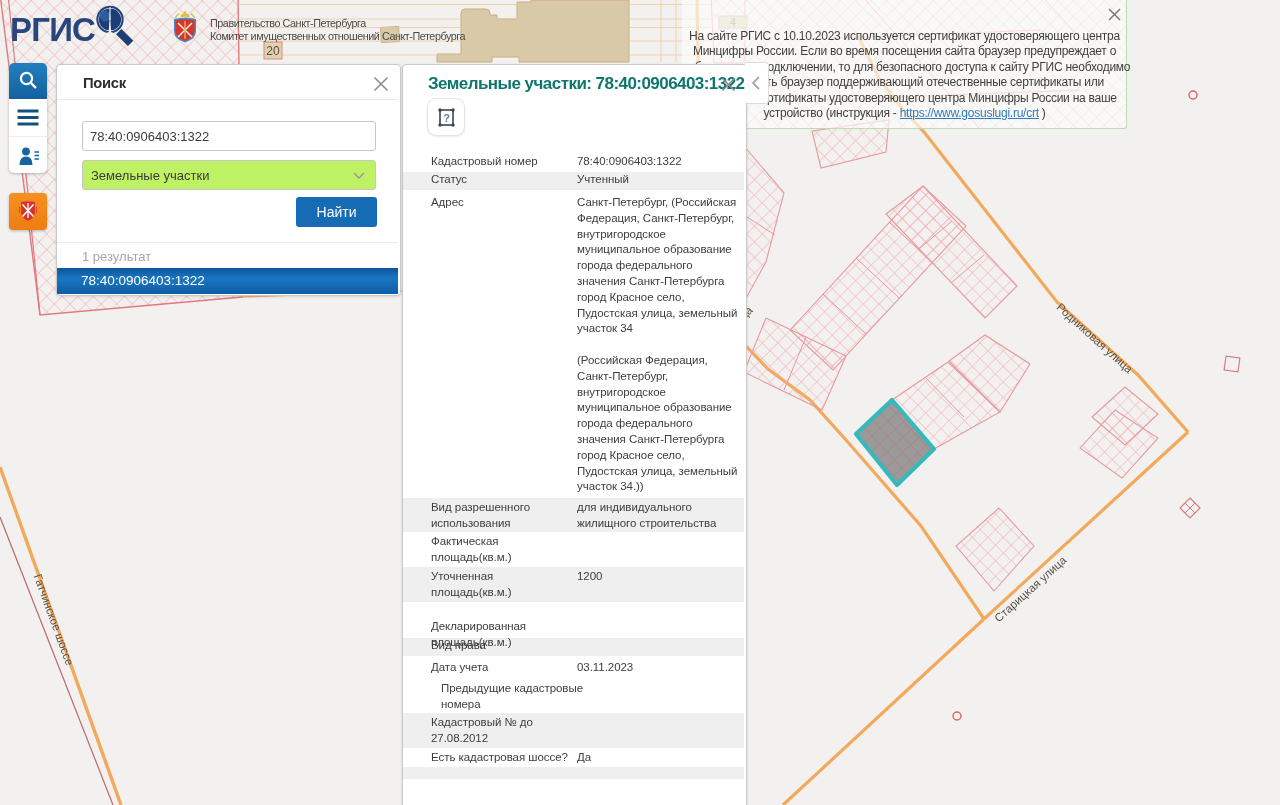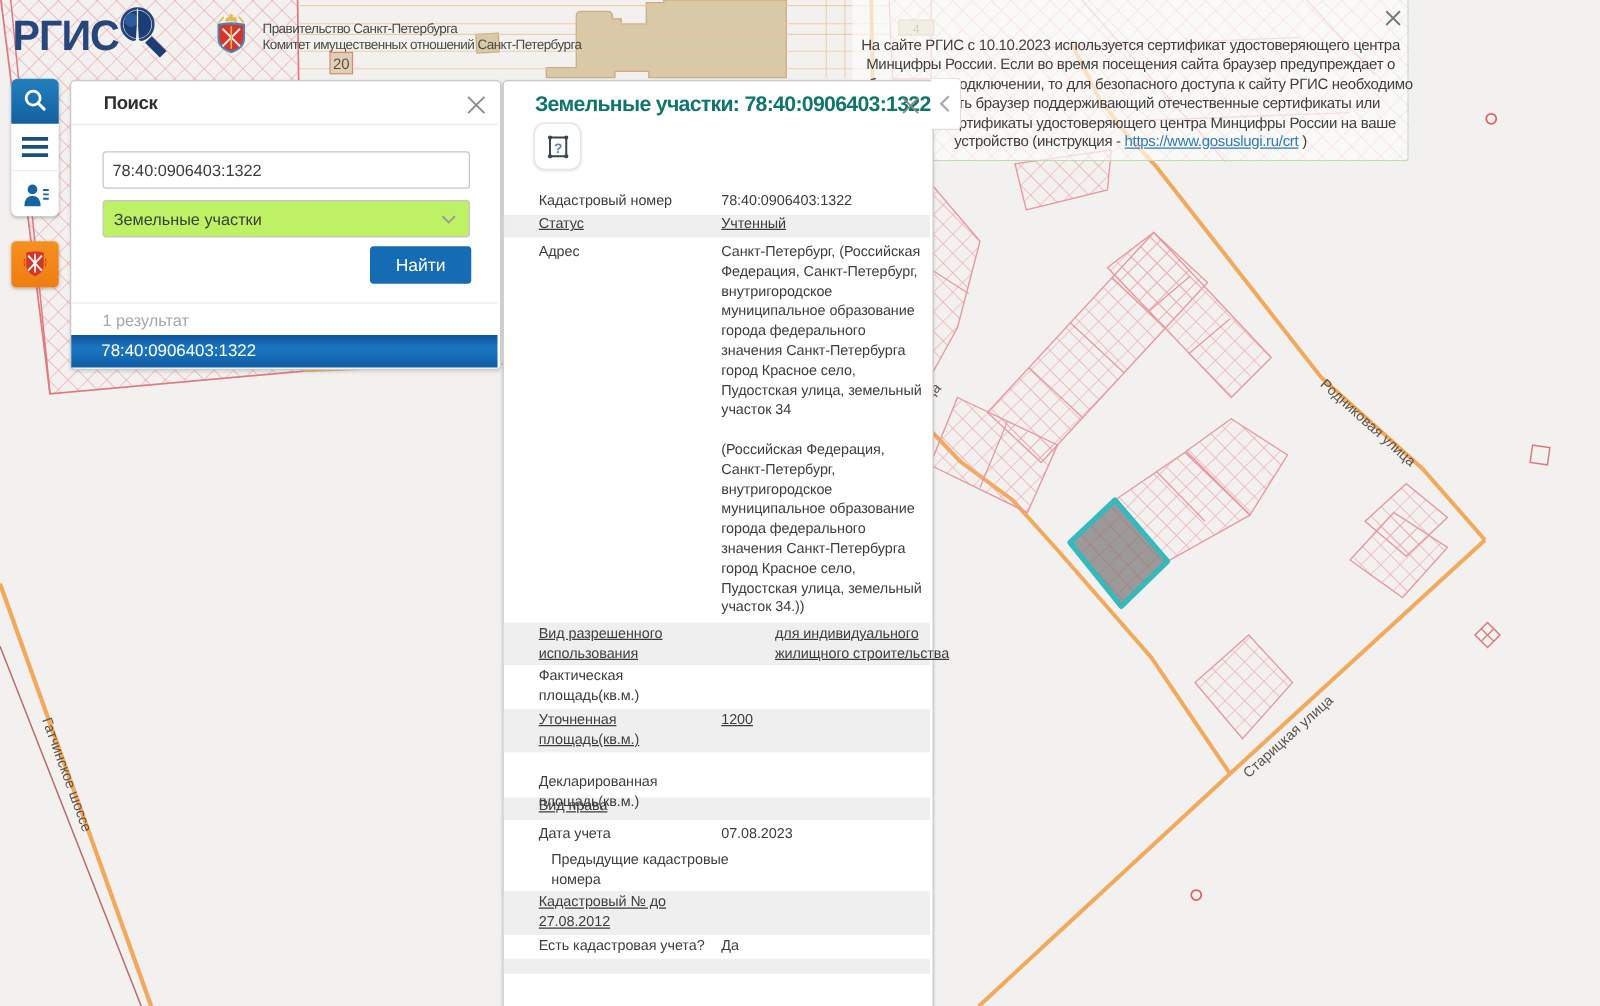--- a/index.html
+++ b/index.html
@@ -2,21 +2,21 @@
 <html><head><meta charset="utf-8">
 <style>
 html,body{margin:0;padding:0;}
 body{font-family:"Liberation Sans",sans-serif;}
 #app{position:relative;width:1280px;height:805px;overflow:hidden;background:#f2f1ef;}
 .abs{position:absolute;}
 .panel{position:absolute;background:#fff;border:1px solid #c9c9c9;border-radius:4px;box-shadow:0 1px 3px rgba(0,0,0,.12);}
 .row{display:flex;padding-left:28px;padding-right:4px;box-sizing:border-box;}
 .row .lb{width:146px;flex:0 0 146px;white-space:nowrap;}
 .row .vl{flex:1;white-space:nowrap;}
-.grey{background:#f0efef;text-decoration:underline;}
+.grey{background:#f0efef;}
 .dtxt{font-size:11.5px;line-height:15.8px;color:#3d3d3d;letter-spacing:-0.05px;}
 </style></head>
 <body>
 <div id="app">
 
 <svg class="abs" style="left:0;top:0;" width="1280" height="805" xmlns="http://www.w3.org/2000/svg">
 <defs>
 <pattern id="ht" width="11" height="11" patternUnits="userSpaceOnUse" patternTransform="rotate(45)">
 <path d="M0,0H11M0,0V11" stroke="#efa9ae" stroke-width="1" fill="none"></path>
 </pattern>
@@ -172,21 +172,21 @@
           <div class="vl">78:40:0906403:1322</div>
         </div>
 <div class="row grey" style="height:18px;">
           <div class="lb">Статус</div>
           <div class="vl">Учтенный</div>
         </div>
 <div class="row" style="height:308px;padding-top:5px;">
           <div class="lb">Адрес</div>
           <div class="vl">Санкт-Петербург, (Российская<br>Федерация, Санкт-Петербург,<br>внутригородское<br>муниципальное образование<br>города федерального<br>значения Санкт-Петербурга<br>город Красное село,<br>Пудостская улица, земельный<br>участок 34<br><br>(Российская Федерация,<br>Санкт-Петербург,<br>внутригородское<br>муниципальное образование<br>города федерального<br>значения Санкт-Петербурга<br>город Красное село,<br>Пудостская улица, земельный<br>участок 34.))</div>
         </div>
-<div class="row grey" style="height:34px;padding-top:2px;gap:43px;">
+<div class="row grey" style="height:34px;padding-top:2px;">
           <div class="lb">Вид разрешенного<br>использования</div>
           <div class="vl">для индивидуального<br>жилищного строительства</div>
         </div>
 <div class="row" style="height:35px;padding-top:2px;">
           <div class="lb">Фактическая<br>площадь(кв.м.)</div>
           <div class="vl"></div>
         </div>
 <div class="row grey" style="height:35px;padding-top:2px;">
           <div class="lb">Уточненная<br>площадь(кв.м.)</div>
           <div class="vl">1200</div>
@@ -194,32 +194,32 @@
 <div class="row" style="height:36px;padding-top:17px;gap:32px;">
           <div class="lb">Декларированная<br>площадь(кв.м.)</div>
           <div class="vl"></div>
         </div>
 <div class="row grey" style="height:18px;">
           <div class="lb">Вид права</div>
           <div class="vl"></div>
         </div>
 <div class="row" style="height:23px;padding-top:4px;">
           <div class="lb">Дата учета</div>
-          <div class="vl">07.08.2023</div>
+          <div class="vl">03.11.2023</div>
         </div>
 <div class="row" style="height:34px;padding-top:2px;margin-left:10px;">
           <div class="lb">Предыдущие кадастровые<br>номера</div>
           <div class="vl"></div>
         </div>
 <div class="row grey" style="height:35px;padding-top:2px;">
           <div class="lb">Кадастровый № до<br>27.08.2012</div>
           <div class="vl"></div>
         </div>
 <div class="row" style="height:19px;padding-top:2px;">
-          <div class="lb">Есть кадастровая учета?</div>
+          <div class="lb">Есть кадастровая шоссе?</div>
           <div class="vl">Да</div>
         </div>
 <div class="row grey" style="height:12px;">
           <div class="lb"></div>
           <div class="vl"></div>
         </div>
 </div>
 </div>
 
 <div class="abs" style="left:745px;top:62px;width:23px;height:40px;background:#fff;border:1px solid #ddd;border-left:none;border-radius:0 4px 4px 0;">

